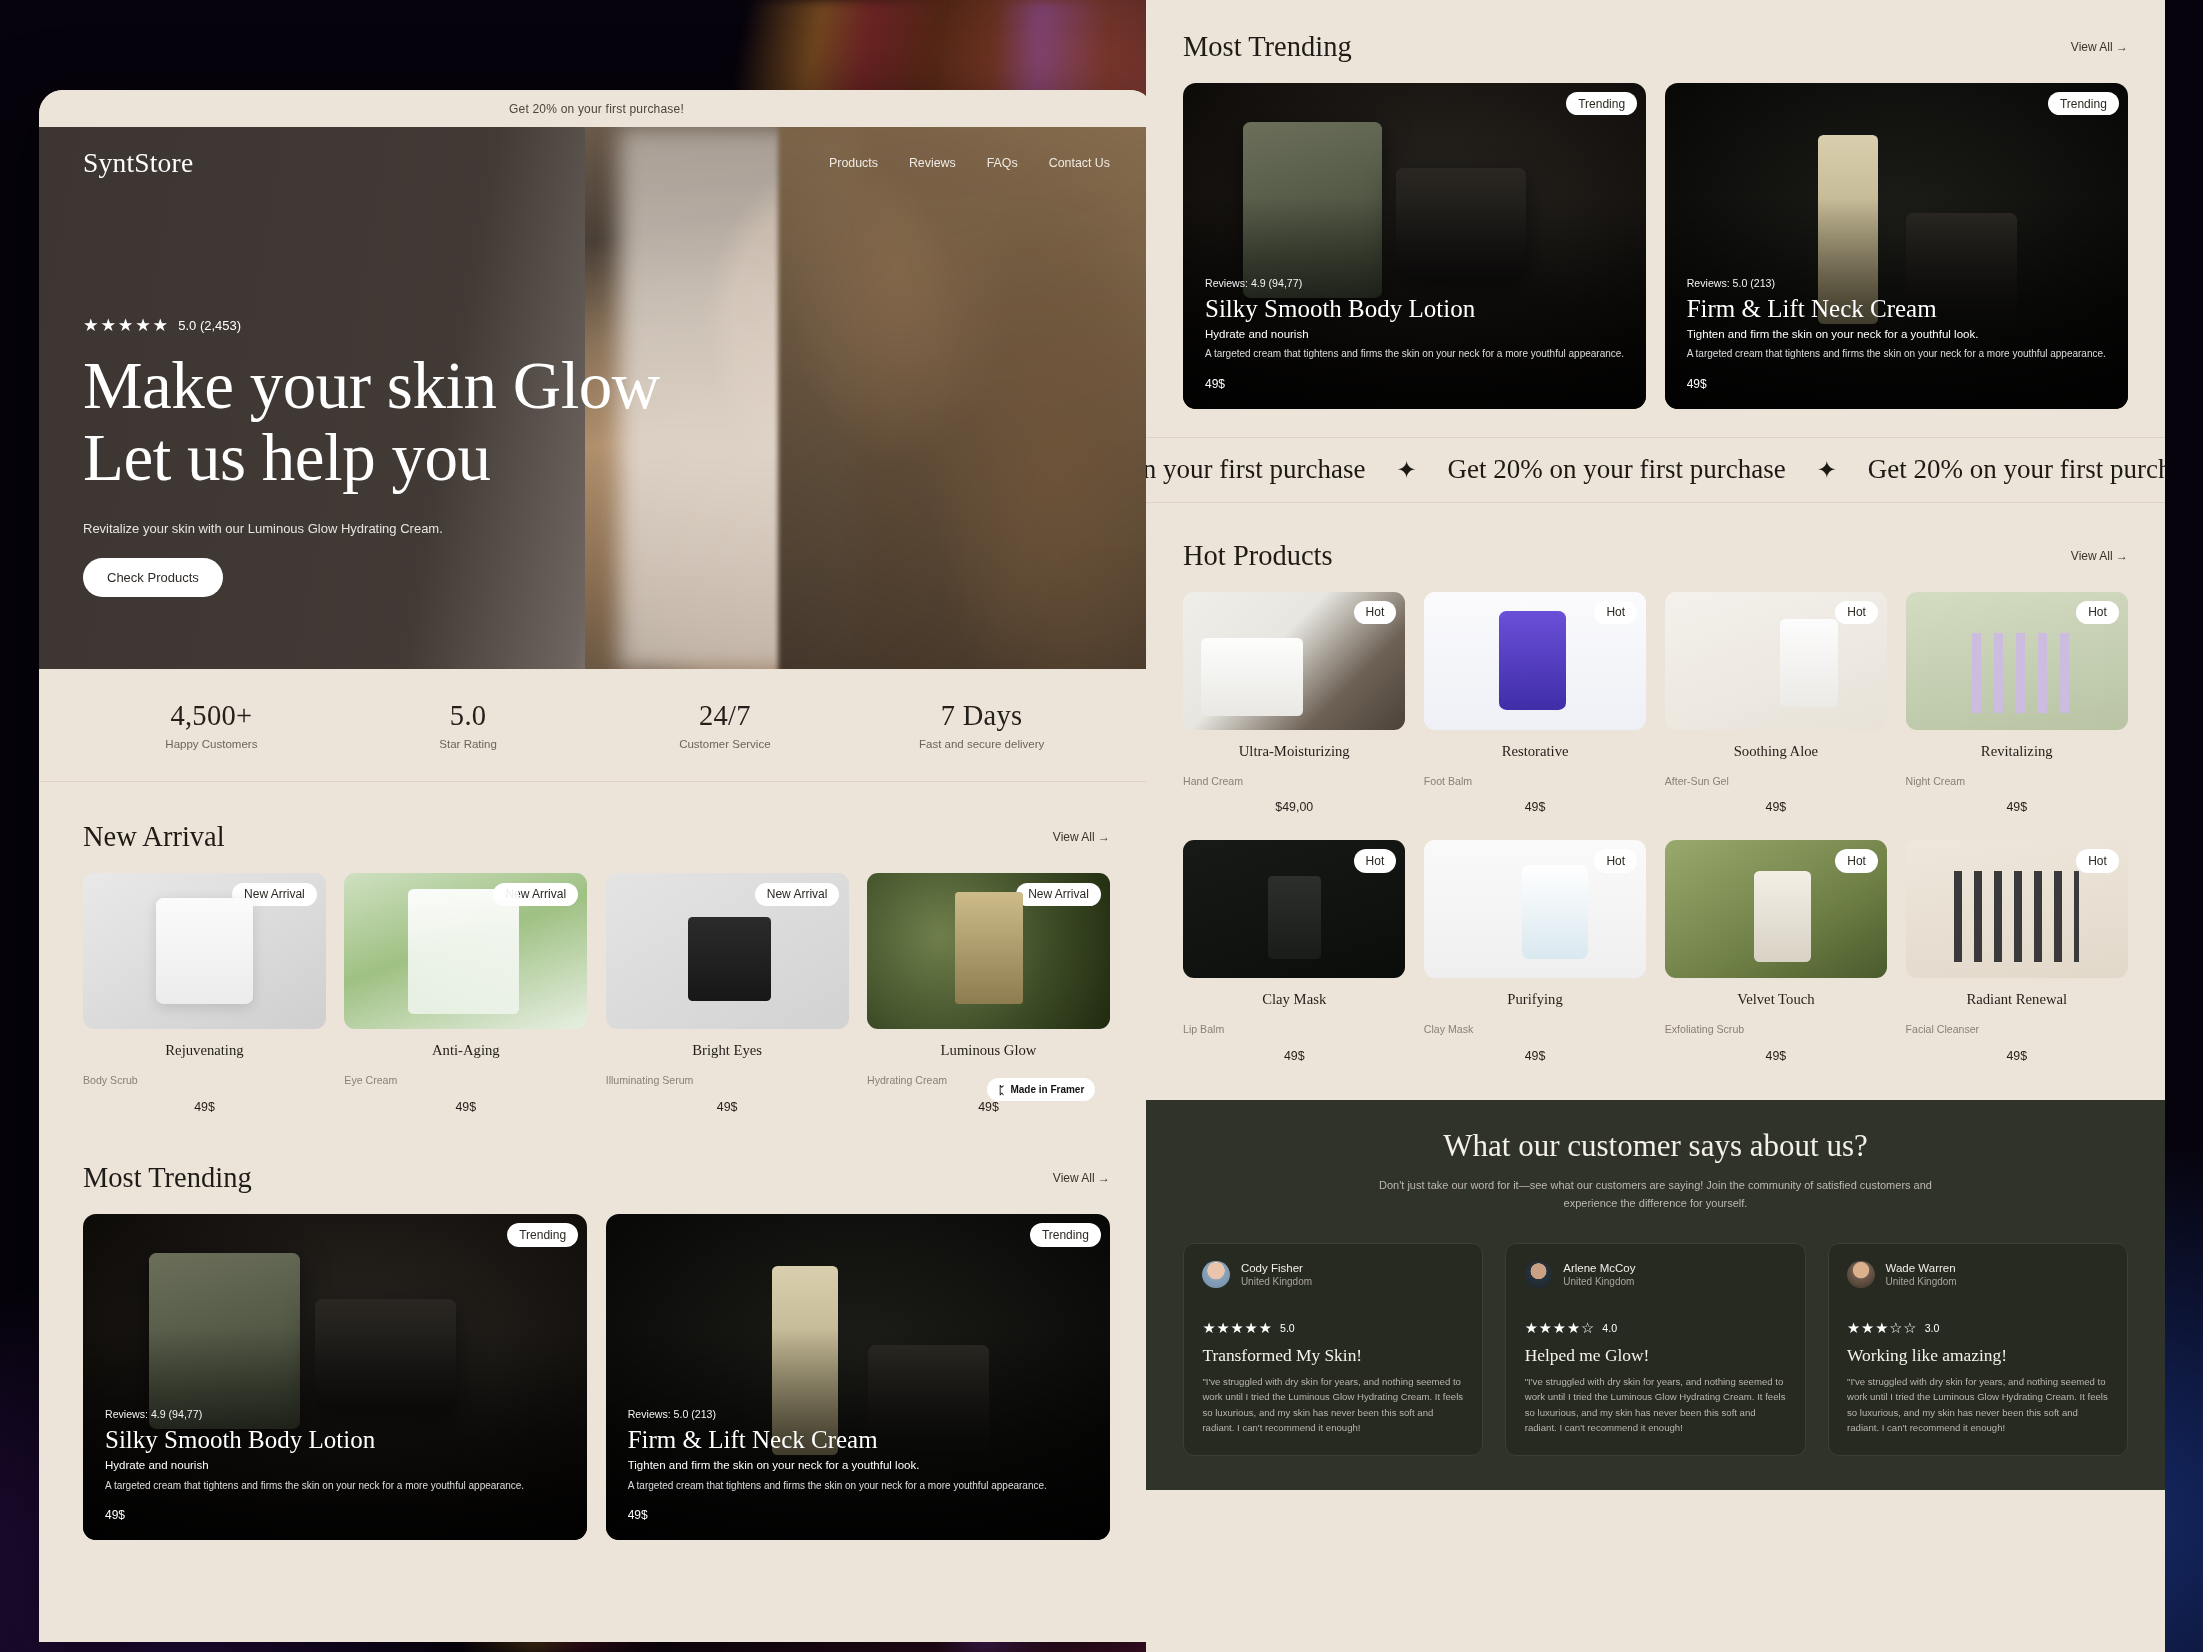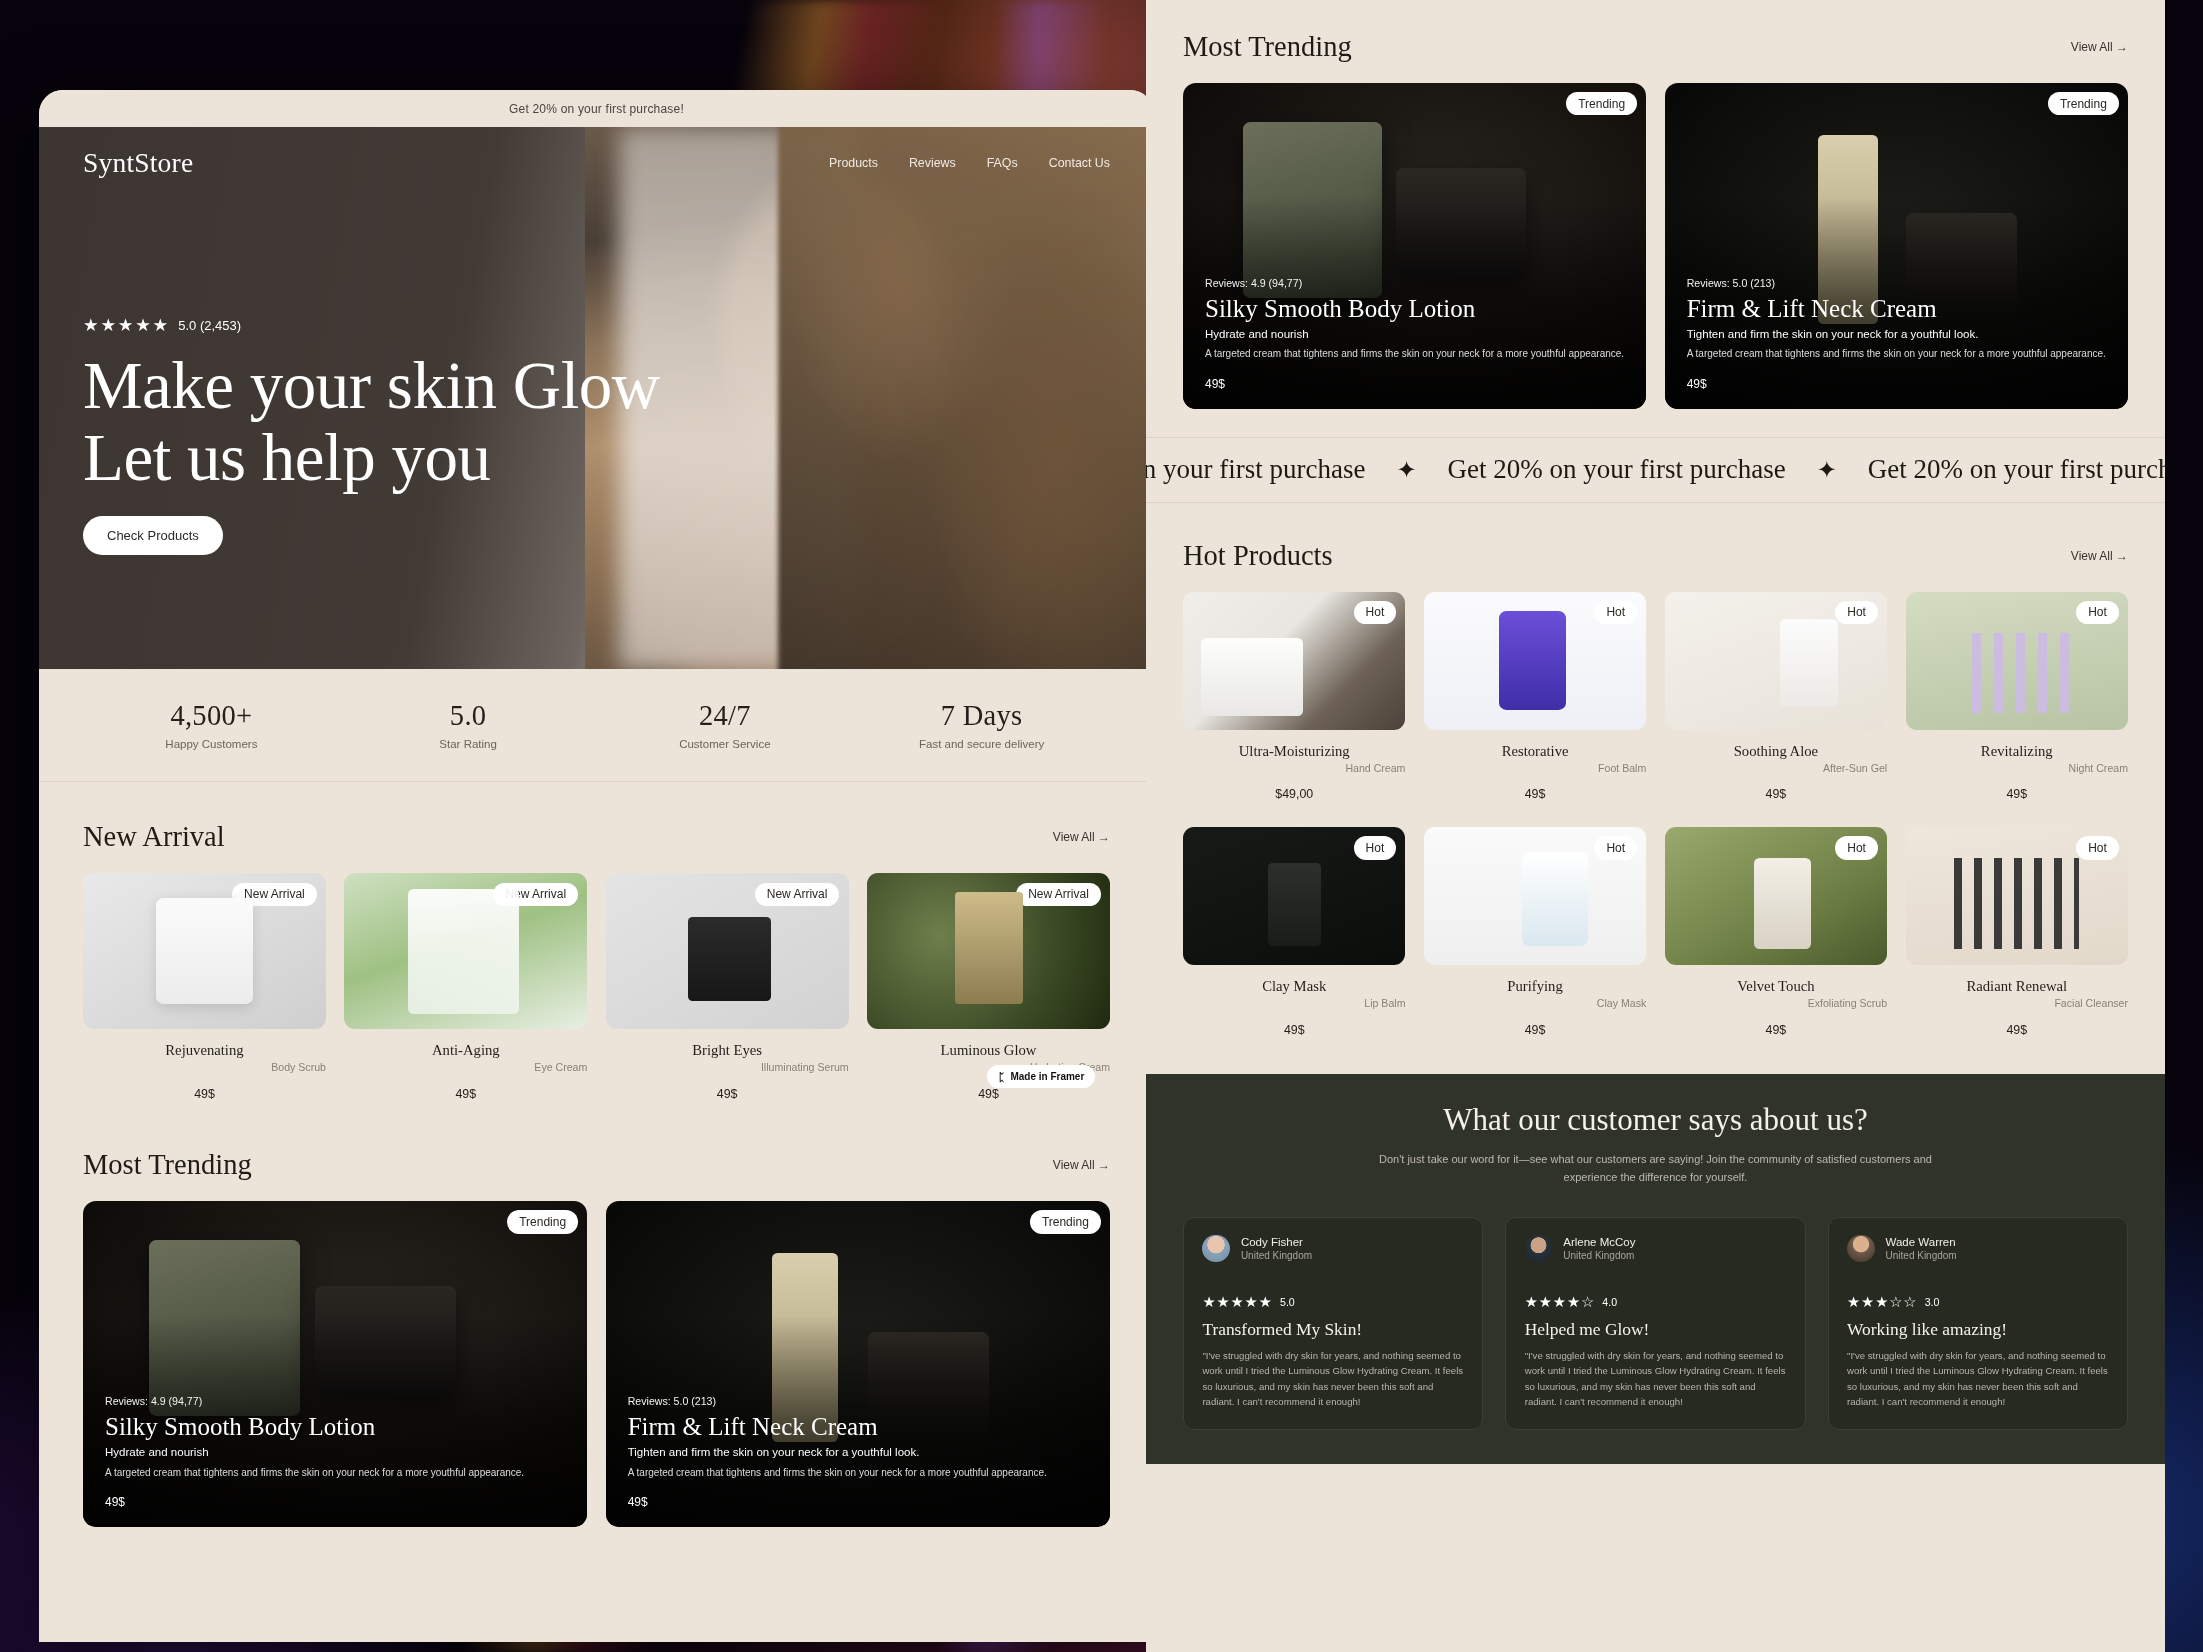--- a/index.html
+++ b/index.html
@@ -72,21 +72,21 @@
   .sec-head { display:flex; align-items:center; justify-content:space-between; margin-bottom:20px; }
   .sec-title { font-family:"Liberation Serif", serif; font-size:28.5px; color:#1f1c18; font-weight:400; }
   .view-all { font-size:12px; color:#3a342d; text-decoration:none; }
 
   .grid4 { display:grid; grid-template-columns:repeat(4,1fr); gap:18.4px; }
   .card { position:relative; }
   .thumb { position:relative; height:156px; border-radius:11px; overflow:hidden;text-align:center; }
   .badge { position:absolute; top:9.2px; right:9.2px; background:#fff; color:#2c2822;
       border-radius:917px; padding:4.6px 12px; font-size:12px; white-space:nowrap; }
   .p-name { text-align:center; font-family:"Liberation Serif", serif; font-size:14.7px; color:#211e1a; margin-top:13px; }
-  .p-type { text-align:right; font-size:10.6px; color:#8a8176; margin-top:2px; }
+  .p-type { text-align:left; font-size:10.6px; color:#8a8176; margin-top:15px; }
   .p-price { text-align:center; font-size:12.4px; color:#211e1a; margin-top:13.8px; }
 
   
   .t1 { background: linear-gradient(150deg,#e9e9e9,#dcdcdc 50%,#cfcfcf); }
   .t1::after{content:"";position:absolute;left:30%;top:16%;width:40%;height:68%;border-radius:7.3px;background:linear-gradient(180deg,#fbfbfb,#ececec);box-shadow:0 3.7px 13px rgba(0,0,0,.12);}
   .t2 { background: linear-gradient(160deg,#cfe0c1,#9fc183 45%,#e7efe2); }
   .t2::after{content:"";position:absolute;left:26%;top:10%;width:46%;height:80%;border-radius:5.5px;background:linear-gradient(180deg,rgba(255,255,255,.92),rgba(240,245,238,.82));}
   .t3 { background: linear-gradient(150deg,#e4e4e4,#d2d2d2); }
   .t3::after{content:"";position:absolute;left:34%;top:28%;width:34%;height:54%;background:linear-gradient(180deg,#2b2b2b,#171717);border-radius:4.6px;}
   .t4 { background: radial-gradient(circle at 30% 40%,#6f7f4b,#3b4a25 60%,#20290f); }
@@ -185,20 +185,21 @@
       </div>
       <div class="hero-body">
         <div class="stars">
           <span class="glyphs">★★★★★</span>
           <span>5.0 (2,453)</span>
         </div>
         <h1 class="hero-h1">
           <span>Make your skin Glow</span><br>
           <span>Let us help you</span>
         </h1>
+        <div class="hero-sub">Revitalize your skin with our Luminous Glow Hydrating Cream.</div>
         <button class="btn-check">Check Products</button>
       </div>
     </div>
   </div>
 
   <div class="stats">
     <div class="stat">
       <div class="stat-num">4,500+</div>
       <div class="stat-lbl">Happy Customers</div>
     </div>

